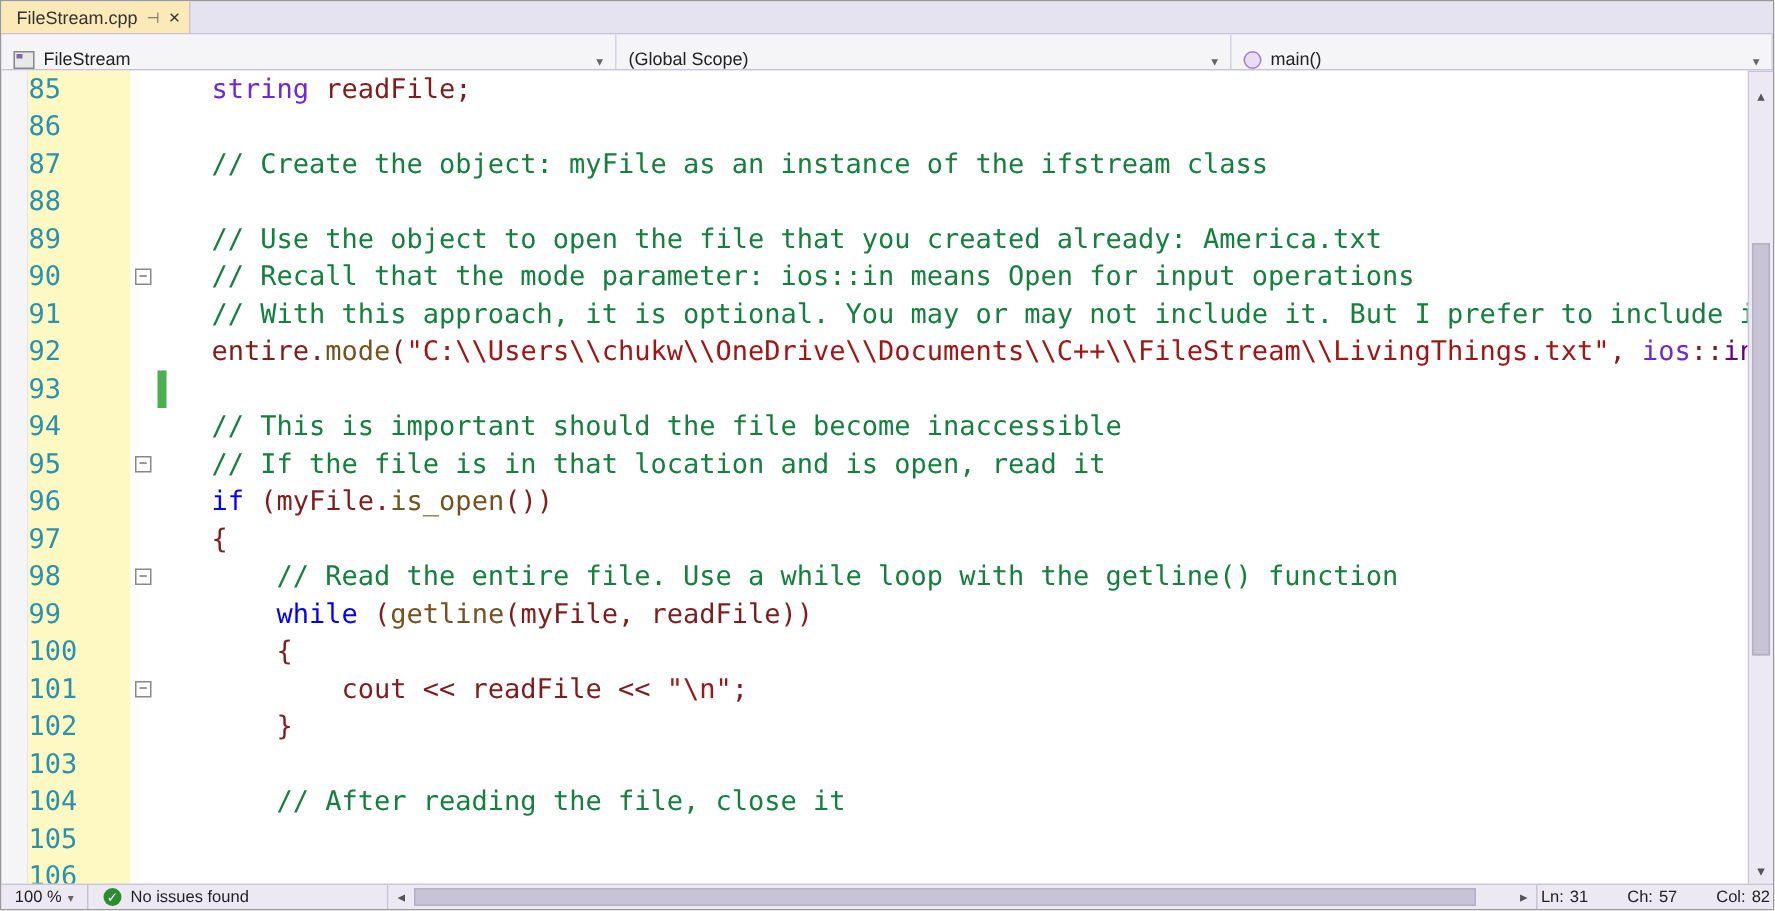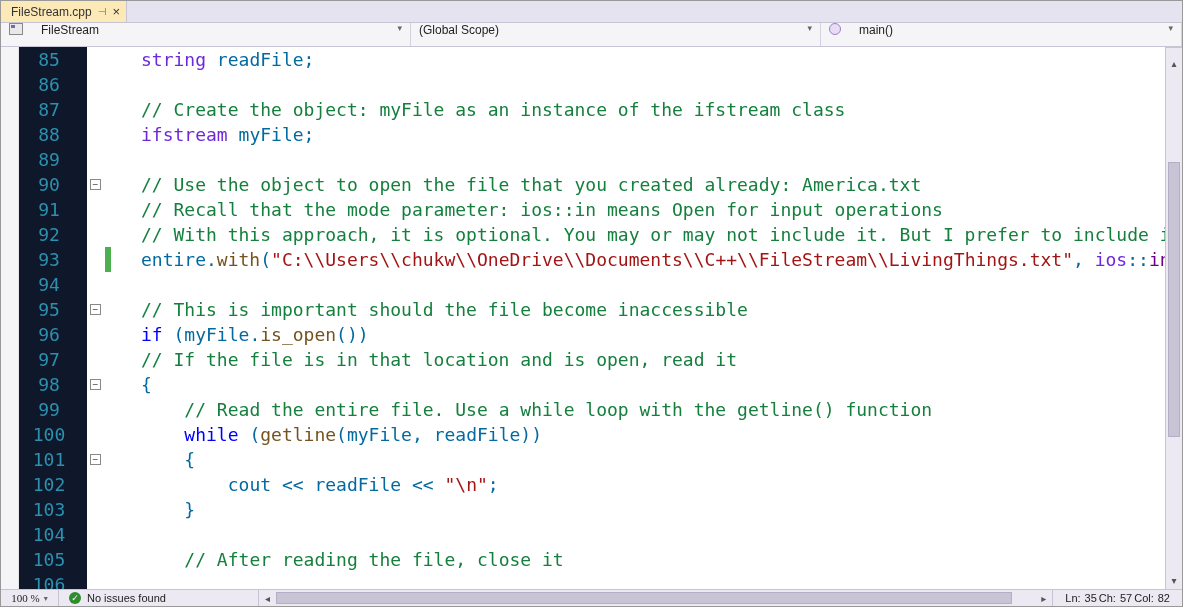--- a/index.html
+++ b/index.html
@@ -5,57 +5,57 @@
   * { margin:0; padding:0; box-sizing:border-box; }
   html,body { width:1183px; height:607px; font-family:"Segoe UI",sans-serif; font-size:12px; background:#fff; overflow:hidden; }
   .root { width:1183px; height:607px; display:flex; flex-direction:column; border:1px solid #999; }
   
   .tabstrip { height:22px; background:#e6e3f0; display:flex; align-items:stretch; border-bottom:1px solid #c7c4d6; }
   .tab { background:#fbe9b7; border-right:1px solid #c7c4d6; display:flex; align-items:center; padding:0 6px 0 10px; gap:6px; font-size:12px; color:#333; }
   .tab .pin { color:#666; font-size:10px; }
   .tab .close { color:#333; font-size:13px; line-height:1; cursor:pointer; }
   
   .navbar { height:24px; background:#f5f5f7; border-bottom:1px solid #c7c4d6; display:flex; align-items:stretch; font-size:12px; }
-  .navcell { display:flex; align-items:flex-start; padding:0 8px; border-right:1px solid #d5d2e0; gap:18px; color:#222; }
+  .navcell { display:flex; align-items:flex-end; padding:0 8px; border-right:1px solid #d5d2e0; gap:6px; color:#222; }
   .navcell.nc1 { flex:0 0 410px; }
   .navcell .cls-icon { width:14px; height:12px; background:#e8e8e8; border:1px solid #888; position:relative; }
   .navcell .cls-icon::before { content:""; position:absolute; left:1px; top:1px; width:4px; height:3px; background:#7b68a8; }
   .navcell.nc2 { flex:0 0 410px; }
   .navcell.nc3 { flex:1; }
   .navcell .mem-icon { width:12px; height:12px; border-radius:50%; background:#e8ddf5; border:1px solid #a07fc8; position:relative; }
   .navcell .drop { margin-left:auto; color:#666; font-size:9px; }
   
   .editor { flex:1; display:flex; overflow:hidden; position:relative; }
   .indicator-col { width:18px; background:#f5f5f7; border-right:1px solid #e5e5e5; }
-  .gutter { width:68px; background:#0f172a; border-right:0; text-align:center; padding-right:0; }
+  .gutter { width:68px; background:#fef9c3; border-right:0; text-align:left; padding-right:0; }
   .outline-col { width:18px; background:#fff; position:relative; }
   .change-col { width:8px; background:#fff; position:relative; }
   .code { flex:1; background:#fff; overflow:hidden; position:relative; }
   .row { height:25px; line-height:25px; white-space:pre; }
   .ln { font-family:Consolas,monospace; font-size:18px; color:#2b91af; padding-right:8px; }
   .outline-mark { position:absolute; left:3px; width:11px; height:11px; border:1px solid #888; background:#fff; color:#444; font-size:10px; line-height:9px; text-align:center; cursor:pointer; }
   .change-mark { position:absolute; left:0; width:6px; height:25px; background:#4caf50; }
   .cd { font-family:Consolas,monospace; font-size:18px; color:#000; padding-left:28px; }
   .tok-kw  { color:#0000ff; }
   .tok-typ { color:#6d28d9; }
   .tok-com { color:#15803d; }
   .tok-str { color:#a31515; }
   .tok-fn  { color:#74531f; }
   .tok-mem { color:#6f008a; }
-  .tok-id  { color:#0369a1; }
+  .tok-id  { color:#7f1d1d; }
   
   .hscroll { height:17px; background:#ece9f2; border-top:1px solid #c7c4d6; display:flex; align-items:stretch; }
-  .zoom { width:58px; display:flex; align-items:center; justify-content:center; gap:4px; border-right:1px solid #c7c4d6; font-size:11px; color:#222;font-family:Liberation Serif, serif; }
+  .zoom { width:58px; display:flex; align-items:center; justify-content:center; gap:4px; border-right:1px solid #c7c4d6; font-size:11px; color:#222; }
   .zoom .drop { font-size:8px; color:#666; }
   .issues { display:flex; align-items:center; gap:6px; padding:0 10px; border-right:1px solid #c7c4d6; width:200px; font-size:11px; color:#222; }
   .ok-icon { width:12px; height:12px; border-radius:50%; background:#2e8b2e; color:#fff; font-size:9px; line-height:12px; text-align:center; }
   .scroll-track { flex:1; background:#ece9f2; display:flex; align-items:center; position:relative; }
   .scroll-arrow { width:17px; height:17px; display:flex; align-items:center; justify-content:center; color:#555; font-size:10px; }
   .scroll-thumb { position:absolute; left:17px; right:40px; top:2px; bottom:2px; background:#c8c4d6; border:1px solid #b3afc4; }
-  .status { display:flex; align-items:center; gap:2px; padding:0 12px; font-size:11px; color:#222; border-left:1px solid #c7c4d6; }
+  .status { display:flex; align-items:center; gap:26px; padding:0 2px; font-size:11px; color:#222; border-left:1px solid #c7c4d6; }
   .status span.pair { display:inline-flex; gap:4px; }
   
   .vscroll { width:17px; background:#ece9f2; border-left:1px solid #c7c4d6; display:flex; flex-direction:column; }
   .vscroll .arrow { height:17px; display:flex; align-items:center; justify-content:center; color:#555; font-size:10px; }
   .vscroll .track { flex:1; position:relative; }
   .vscroll .thumb { position:absolute; left:2px; right:2px; top:18%; height:55%; background:#c8c4d6; border:1px solid #b3afc4; }
   .vscroll .split { height:8px; border-top:1px solid #c7c4d6; background:#ece9f2; }
 </style>
 </head>
 <body>
@@ -119,30 +119,29 @@
         <div class="outline-mark" style="top: 332px;">−</div>
         <div class="outline-mark" style="top: 407px;">−</div>
       </div>
     <div class="change-col" id="changes">
         <div class="change-mark" style="top: 200px;"></div>
       </div>
     <div class="code" id="code">
         <div class="row cd"><span class="tok-typ">string</span><span class="tok-id"> readFile;</span></div>
         <div class="row cd"></div>
         <div class="row cd"><span class="tok-com">// Create the object: myFile as an instance of the ifstream class</span></div>
-        <div class="row cd"><span class="tok-typ">ifstream</span><span class="tok-id"> myFile;</span></div>
         <div class="row cd"></div>
         <div class="row cd"><span class="tok-com">// Use the object to open the file that you created already: America.txt</span></div>
         <div class="row cd"><span class="tok-com">// Recall that the mode parameter: ios::in means Open for input operations</span></div>
         <div class="row cd"><span class="tok-com">// With this approach, it is optional. You may or may not include it. But I prefer to include it</span></div>
-        <div class="row cd"><span class="tok-id">entire.</span><span class="tok-fn">with</span><span class="tok-id">(</span><span class="tok-str">"C:\\Users\\chukw\\OneDrive\\Documents\\C++\\FileStream\\LivingThings.txt"</span><span class="tok-id">, </span><span class="tok-typ">ios</span><span class="tok-id">::</span><span class="tok-mem">in</span></div>
+        <div class="row cd"><span class="tok-id">entire.</span><span class="tok-fn">mode</span><span class="tok-id">(</span><span class="tok-str">"C:\\Users\\chukw\\OneDrive\\Documents\\C++\\FileStream\\LivingThings.txt"</span><span class="tok-id">, </span><span class="tok-typ">ios</span><span class="tok-id">::</span><span class="tok-mem">in</span></div>
         <div class="row cd"></div>
         <div class="row cd"><span class="tok-com">// This is important should the file become inaccessible</span></div>
+        <div class="row cd"><span class="tok-com">// If the file is in that location and is open, read it</span></div>
         <div class="row cd"><span class="tok-kw">if</span><span class="tok-id"> (myFile.</span><span class="tok-fn">is_open</span><span class="tok-id">())</span></div>
-        <div class="row cd"><span class="tok-com">// If the file is in that location and is open, read it</span></div>
         <div class="row cd"><span class="tok-id">{</span></div>
         <div class="row cd">    <span class="tok-com">// Read the entire file. Use a while loop with the getline() function</span></div>
         <div class="row cd">    <span class="tok-kw">while</span><span class="tok-id"> (</span><span class="tok-fn">getline</span><span class="tok-id">(myFile, readFile))</span></div>
         <div class="row cd">    <span class="tok-id">{</span></div>
         <div class="row cd">        <span class="tok-id">cout &lt;&lt; readFile &lt;&lt; </span><span class="tok-str">"\n"</span><span class="tok-id">;</span></div>
         <div class="row cd">    <span class="tok-id">}</span></div>
         <div class="row cd"></div>
         <div class="row cd">    <span class="tok-com">// After reading the file, close it</span></div>
       </div>
     <div class="vscroll">
@@ -165,21 +164,21 @@
       <span>No issues found</span>
     </div>
     <div class="scroll-track">
       <div class="scroll-arrow">◂</div>
       <div class="scroll-thumb"></div>
       <div class="scroll-arrow" style="margin-left:auto">▸</div>
     </div>
     <div class="status">
       <span class="pair">
           <span>Ln:</span>
-          <span>35</span>
+          <span>31</span>
         </span>
       <span class="pair">
           <span>Ch:</span>
           <span>57</span>
         </span>
       <span class="pair">
           <span>Col:</span>
           <span>82</span>
         </span>
     </div>

